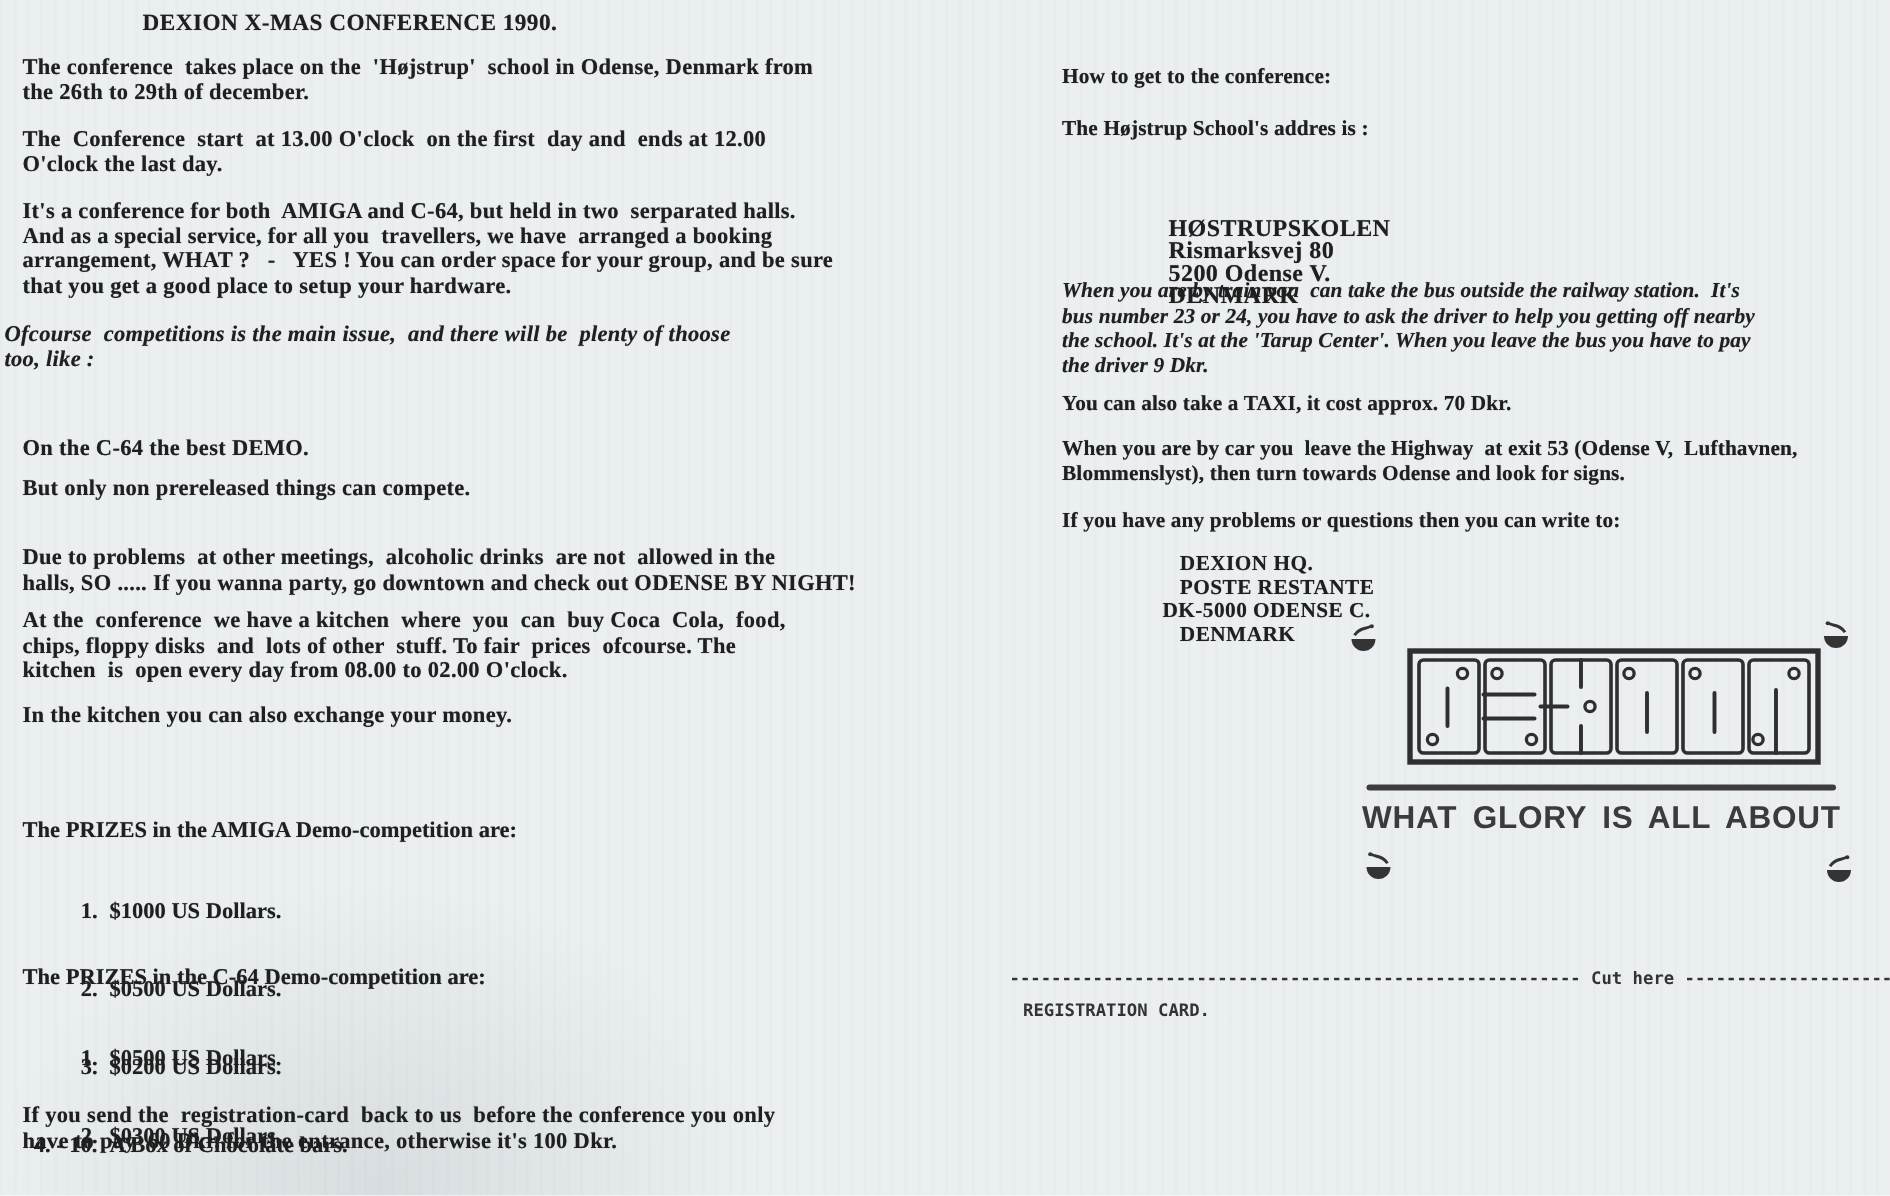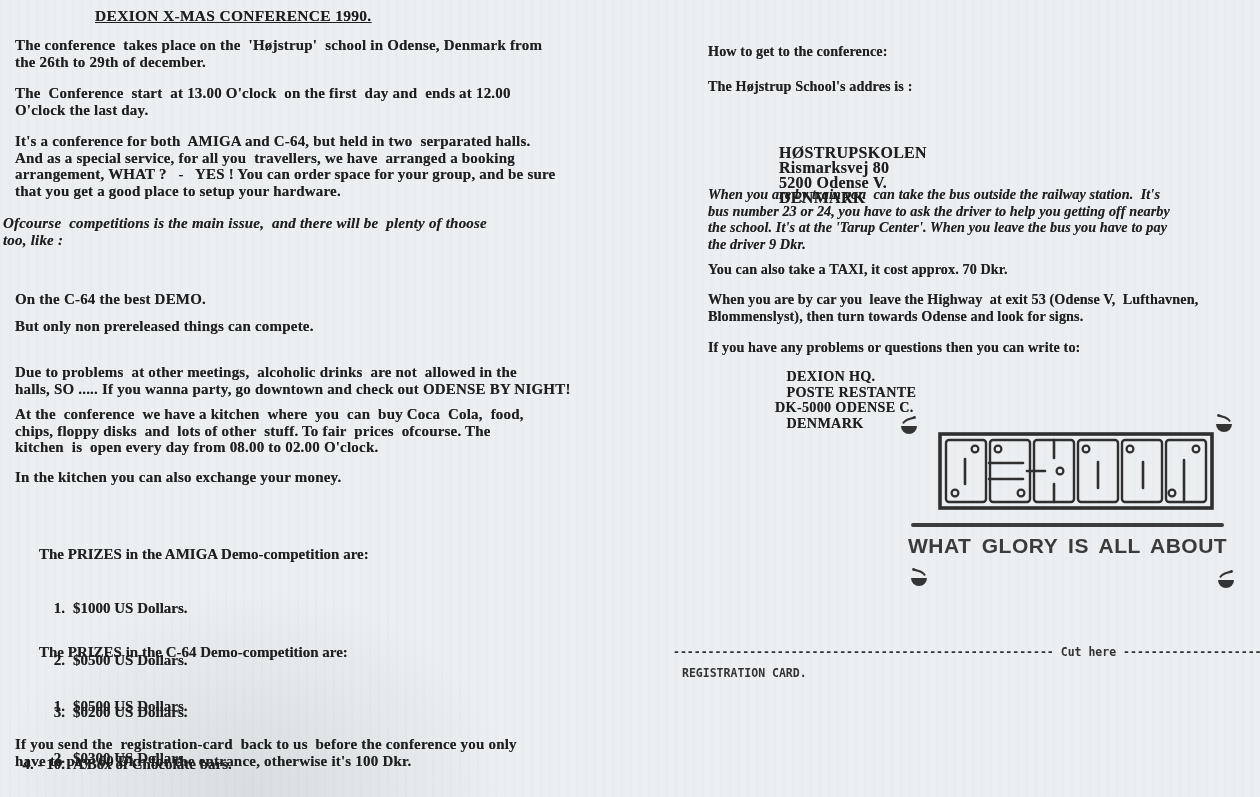--- a/index.html
+++ b/index.html
@@ -14,40 +14,40 @@
   .blk { position:absolute; white-space:pre-wrap; font-weight:bold; color:#1f1f1f;
          text-shadow:0 0 0.5px rgba(25,25,25,0.55); }
   .left-body  { font-size:15px;  line-height:16.5px; letter-spacing:0.2px; width:632px; }
   .right-body { font-size:14.2px; line-height:16.6px; letter-spacing:0.1px; width:552px; }
   .addr { font-size:16px; line-height:15px; letter-spacing:0.3px;margin-top:39px; }
   .hq   { font-size:14.2px; line-height:15.6px; letter-spacing:0.3px; }
   .title { font-size:15.5px; letter-spacing:0.3px; }
   .prize-row { display:flex; font-size:15px; line-height:16px; }
   .prize-rank { width:50px; text-align:right; flex:none; }
   .prize-val  { margin-left:8px; }
-  .prize-head { font-size:15px; line-height:17px; margin-bottom:1px;margin-left:24px; }
+  .prize-head { font-size:15px; line-height:17px; margin-bottom:1px; }
   .mono { position:absolute; font-family:"DejaVu Sans Mono","Liberation Mono",monospace;
           font-weight:bold; color:#333; white-space:pre; }
   .cutline { font-size:11.5px; letter-spacing:0; }
   .reg-head { font-size:11.5px; }
   .reg-row { font-size:11.5px; line-height:15.4px; }
   .logo-rule { position:absolute; left:911px; top:523px; width:313px; height:4px;
                background:#3c3c3c; border-radius:2px; }
   .tagline { position:absolute; left:908px; top:534px; width:324px; white-space:nowrap;
              font-family:"Liberation Sans", sans-serif; font-weight:bold;
              font-size:21px; letter-spacing:0.5px; word-spacing:4px; color:#3b3b3b; }
   .bomb { position:absolute; width:22px; height:22px; }
   .flip { transform:scaleX(-1); }
 </style>
 </head>
 <body>
 
 <div class="page">
 
-  <div class="blk title" style="left:95px; top:7px;text-decoration:underline;">DEXION X-MAS CONFERENCE 1990.</div>
+  <div class="blk title" style="left:95px; top:7px;">DEXION X-MAS CONFERENCE 1990.</div>
 
   <div class="blk left-body" style="left:15px; top:37px;">The conference  takes place on the  'Højstrup'  school in Odense, Denmark from
 the 26th to 29th of december.</div>
   <div class="blk left-body" style="left:15px; top:85px;">The  Conference  start  at 13.00 O'clock  on the first  day and  ends at 12.00
 O'clock the last day.</div>
   <div class="blk left-body" style="left:15px; top:133px;">It's a conference for both  AMIGA and C-64, but held in two  serparated halls.
 And as a special service, for all you  travellers, we have  arranged a booking
 arrangement, WHAT ?   -   YES ! You can order space for your group, and be sure
 that you get a good place to setup your hardware.</div>
   <div class="blk left-body" style="left:3px; top:215px;font-style:italic;">Ofcourse  competitions is the main issue,  and there will be  plenty of thoose

